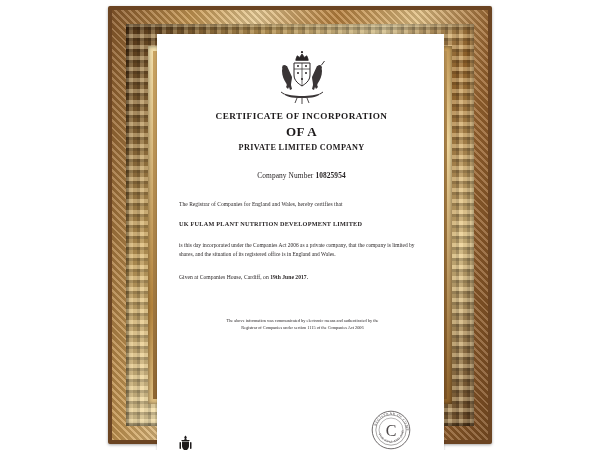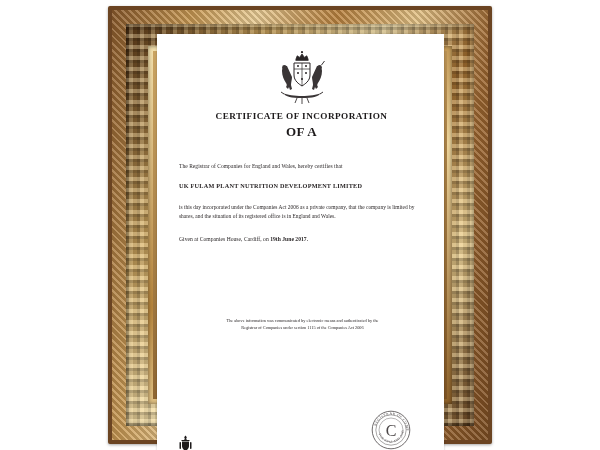--- a/index.html
+++ b/index.html
@@ -257,22 +257,27 @@
             <path d="M6 44 l3 2 M48 44 l-3 2" stroke="#3a3536" stroke-width="1"></path>
 
             <path d="M22 50 l-2 5 M27 50 l0 6 M32 50 l2 5" stroke="#3a3536" stroke-width="0.9"></path>
           </g>
         </svg>
       </div>
 
       <div class="cert-title">
         <div class="l1">CERTIFICATE OF INCORPORATION</div>
         <div class="l2">OF A</div>
-      </div>
-
+        <div class="l3">PRIVATE LIMITED COMPANY</div>
+      </div>
+
+      <div class="company-number">
+        <span>Company Number</span>
+        <b>10825954</b>
+      </div>
 
       <div class="registrar-line">The Registrar of Companies for England and Wales, hereby certifies that</div>
 
       <div class="company-name">UK FULAM PLANT NUTRITION DEVELOPMENT LIMITED</div>
 
       <div class="body-para">is this day incorporated under the Companies Act 2006 as a private company, that the company is limited by shares, and the situation of its registered office is in England and Wales.</div>
 
       <div class="given-line">
         <span>Given at Companies House, Cardiff, on </span><b>19th June 2017.</b>
       </div>

